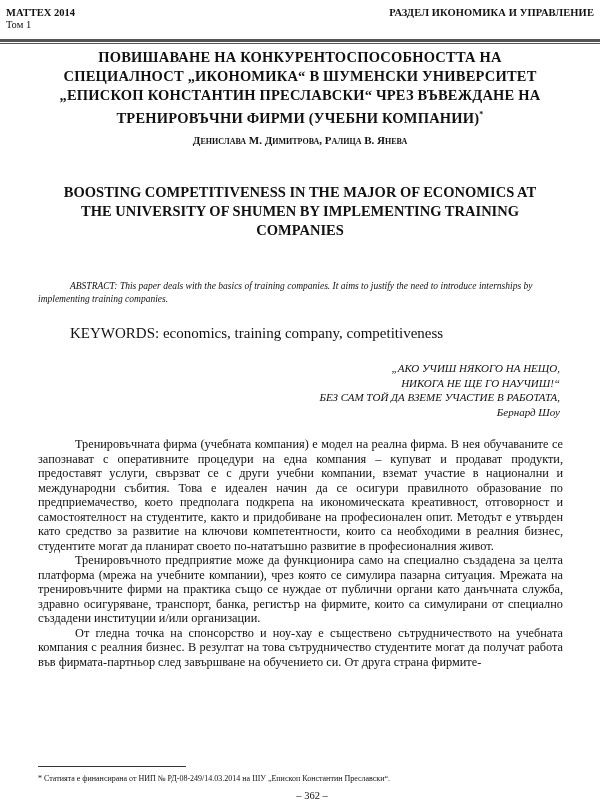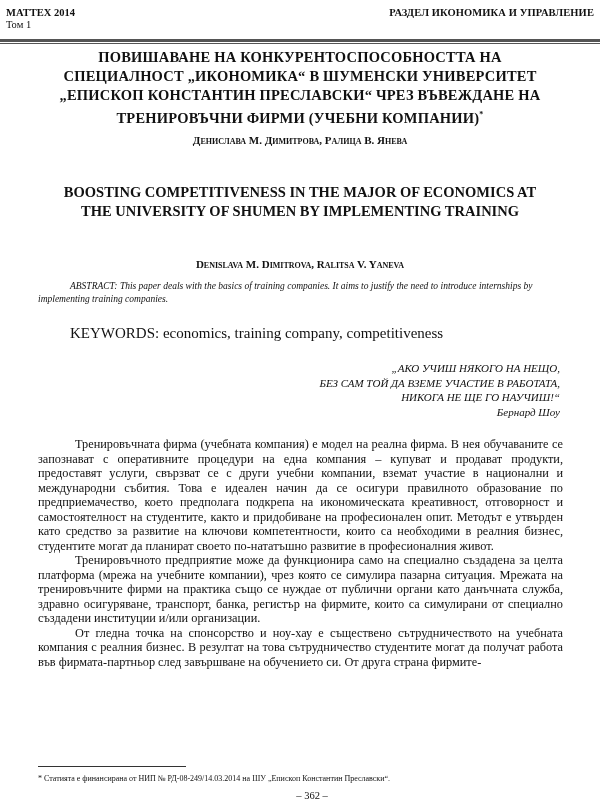--- a/index.html
+++ b/index.html
@@ -59,30 +59,30 @@
     <div>ПОВИШАВАНЕ НА КОНКУРЕНТОСПОСОБНОСТТА НА</div>
     <div>СПЕЦИАЛНОСТ „ИКОНОМИКА“ В ШУМЕНСКИ УНИВЕРСИТЕТ</div>
     <div>„ЕПИСКОП КОНСТАНТИН ПРЕСЛАВСКИ“ ЧРЕЗ ВЪВЕЖДАНЕ НА</div>
     <div><span>ТРЕНИРОВЪЧНИ ФИРМИ (УЧЕБНИ КОМПАНИИ)</span><sup>*</sup></div>
   </div>
   <div class="authors-bg">Денислава М. Димитрова,  Ралица В. Янева</div>
 
   <div class="title-en">
     <div>BOOSTING COMPETITIVENESS IN THE MAJOR OF ECONOMICS AT</div>
     <div>THE UNIVERSITY OF SHUMEN BY IMPLEMENTING TRAINING</div>
+    <div>COMPANIES</div>
   </div>
-  <div class="authors-en">Denislava M. Dimitrova,  Ralitsa V. Yaneva</div>
 
   <div class="abstract">ABSTRACT: This paper deals with the basics of training companies. It aims to justify the need to introduce internships by implementing training companies.</div>
   <div class="keywords">KEYWORDS: economics, training company, competitiveness</div>
 
   <div class="epigraph">
     <div>„АКО УЧИШ НЯКОГО НА НЕЩО,</div>
+    <div>НИКОГА НЕ ЩЕ ГО НАУЧИШ!“</div>
     <div>БЕЗ САМ ТОЙ ДА ВЗЕМЕ УЧАСТИЕ В РАБОТАТА,</div>
-    <div>НИКОГА НЕ ЩЕ ГО НАУЧИШ!“</div>
     <div class="author">Бернард Шоу</div>
   </div>
 
   <div class="body">
     <p>Тренировъчната фирма (учебната компания) е модел на реална фирма. В нея обучаваните се запознават с оперативните процедури на една компания – купуват и продават продукти, предоставят услуги, свързват се с други учебни компании, вземат участие в национални и международни събития. Това е идеален начин да се осигури правилното образование по предприемачество, което предполага подкрепа на икономическата креативност, отговорност и самостоятелност на студентите, както и придобиване на професионален опит. Методът е утвърден като средство за развитие на ключови компетентности, които са необходими в реалния бизнес, студентите могат да планират своето по-нататъшно развитие в професионалния живот.</p>
     <p>Тренировъчното предприятие може да функционира само на специално създадена за целта платформа (мрежа на учебните компании), чрез която се симулира пазарна ситуация. Мрежата на тренировъчните фирми на практика също се нуждае от публични органи като данъчната служба, здравно осигуряване, транспорт, банка, регистър на фирмите, които са симулирани от специално създадени институции и/или организации.</p>
     <p>От гледна точка на спонсорство и ноу-хау е съществено сътрудничеството на учебната компания с реалния бизнес. В резултат на това сътрудничество студентите могат да получат работа във фирмата-партньор след завършване на обучението си. От друга страна фирмите-</p>
   </div>
 
   <div class="fn-rule"></div>

